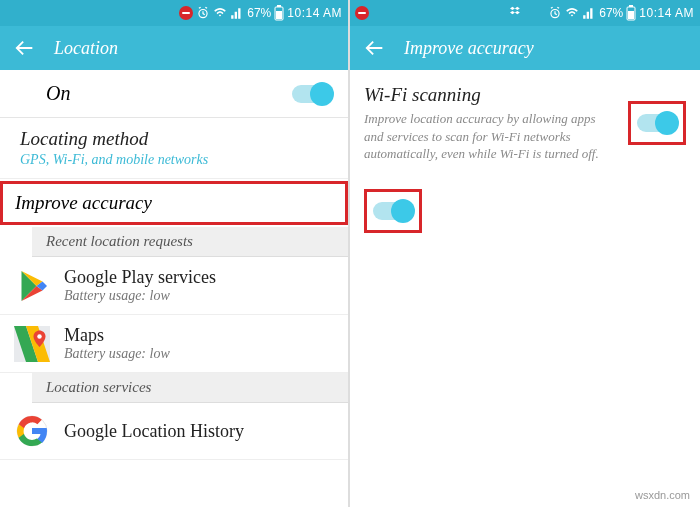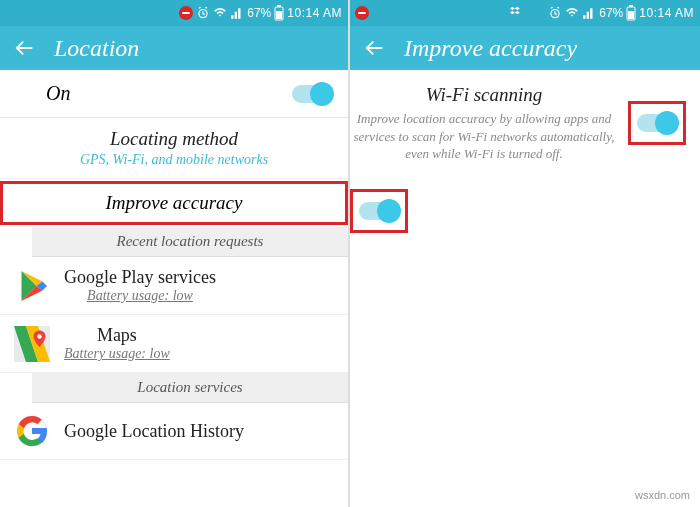--- a/index.html
+++ b/index.html
@@ -39,24 +39,24 @@
       height: 44px;
       background: #3cbad6;
       display: flex;
       align-items: center;
       padding: 0 14px;
       gap: 18px;
       color: #fff;
     }
     .titlebar .back svg { display: block; }
     .titlebar .title {
-      font-size: 24px;
-      font-style: italic;
-    }
-    .content { flex: 1; overflow: hidden; text-align: center; }
+      font-size: 18px;
+      font-style: italic;
+    }
+    .content { flex: 1; overflow: hidden; }
     .on-row {
       display: flex;
       align-items: center;
       justify-content: space-between;
       padding: 12px 16px 12px 46px;
       border-bottom: 1px solid #e5e5e5;
     }
     .on-row .lbl { font-size: 20px; font-style: italic; }
     .toggle {
       width: 40px;
@@ -107,25 +107,25 @@
     }
     .app-row {
       display: flex;
       align-items: center;
       gap: 14px;
       padding: 10px 14px;
       border-bottom: 1px solid #eee;
     }
     .app-row .icon { width: 36px; height: 36px; flex-shrink: 0; }
     .app-row .txt .name { font-size: 18px; color: #222; }
-    .app-row .txt .bat { font-size: 14px; font-style: italic; color: #777; text-decoration: underline; }
+    .app-row .txt .bat { font-size: 14px; font-style: italic; color: #777; }
     .setting-block {
       display: flex;
       gap: 10px;
-      padding: 14px 14px 12px 0;
+      padding: 14px 14px 12px 14px;
     }
     .setting-block .txt { flex: 1; }
     .setting-block .txt .sh {
       font-size: 19px;
       font-style: italic;
       color: #222;
       margin-bottom: 4px;
     }
     .setting-block .txt .sd {
       font-size: 13px;

